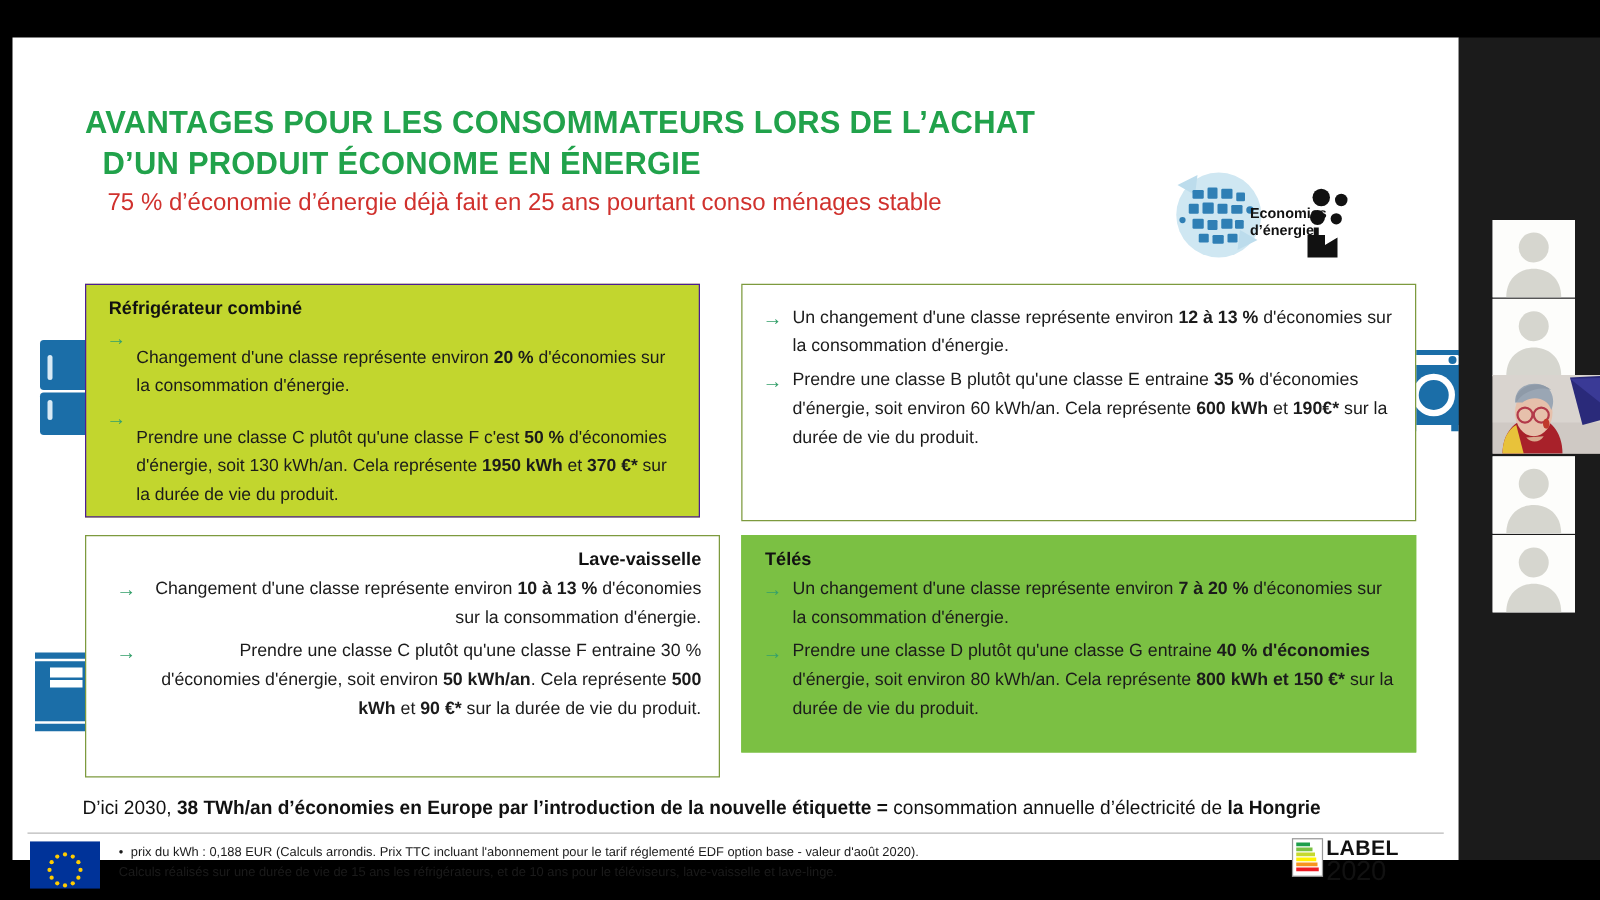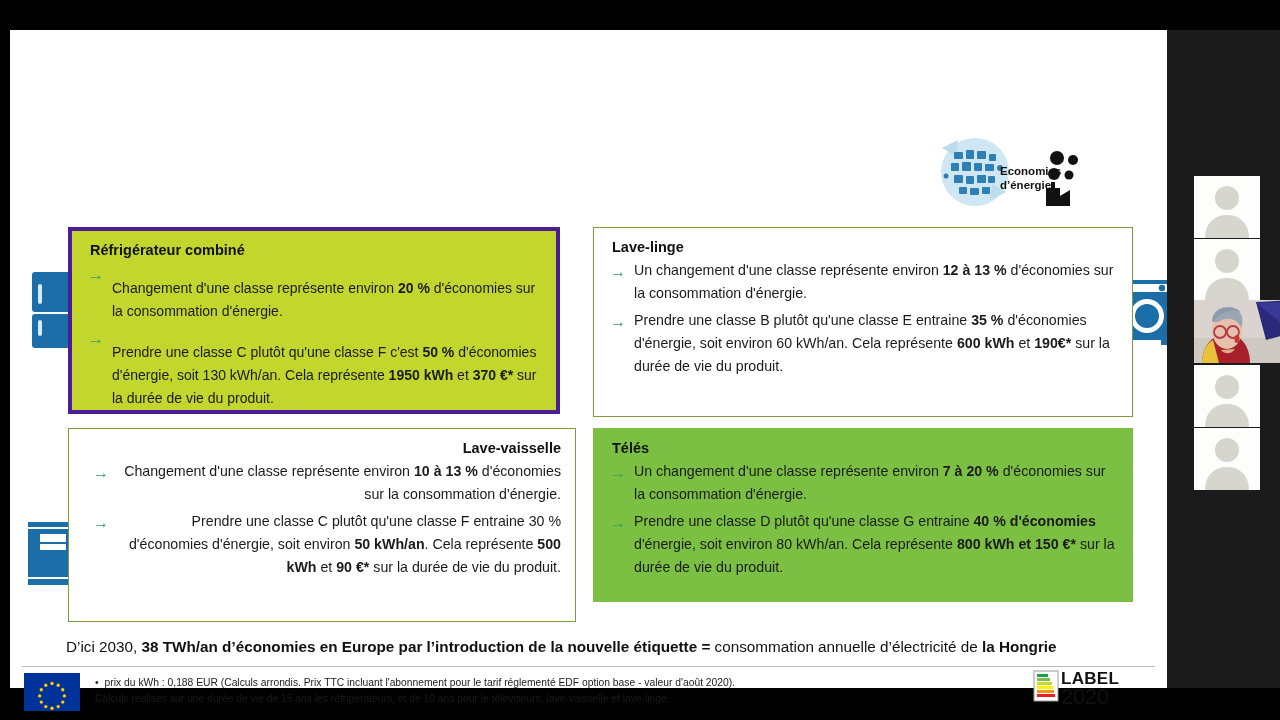--- a/index.html
+++ b/index.html
@@ -45,21 +45,21 @@
   
   .badge { position: absolute; left: 908px; top: 100px; width: 175px; height: 85px; }
   .badge svg { display: block; }
 
   
   .box {
     position: absolute;
     box-sizing: border-box;
     padding: 11px 14px 8px 14px;
   }
-  .box.filled-lime { background: #c2d62e; border: 4px solid #4c1d95; }
+  .box.filled-lime { background: #c2d62e; border: 1px solid #4c1d95; }
   .box.white-olive { background: #ffffff; border: 1px solid #7d9a3e; }
   .box.filled-green { background: #7bc043; border: 1px solid #7bc043; }
 
   .box-title {
     font-size: 14.5px;
     font-weight: bold;
     color: #111111;
     margin: 0 0 3px 4px;
   }
   .bullet {
@@ -157,20 +157,25 @@
   }
   #tile-3 svg { display: block; }
 </style>
 </head>
 <body>
 
 <div id="stage">
 
   <div id="slide">
 
+    <div class="title-wrap">
+      <div class="title-line">AVANTAGES POUR LES CONSOMMATEURS LORS DE L’ACHAT</div>
+      <div class="title-line second">D’UN PRODUIT ÉCONOME EN ÉNERGIE</div>
+      <div class="subtitle">75 % d’économie d’énergie déjà fait en  25 ans pourtant conso ménages stable</div>
+    </div>
 
     <div class="badge">
       <svg width="175" height="85" viewBox="0 0 175 85">
         <g>
           <circle cx="57" cy="42" r="34" fill="#cfe7f2"></circle>
           <path d="M24 18 L40 10 L38 26 Z" fill="#bcdcec"></path>
           <path d="M88 62 L72 70 L74 54 Z" fill="#bcdcec"></path>
           <g fill="#2f7fb5">
             <rect x="36" y="22" width="9" height="7" rx="1"></rect>
             <rect x="48" y="20" width="8" height="9" rx="1"></rect>
@@ -242,21 +247,20 @@
         <span class="arrow">→</span>
         <span class="bullet-text">Changement d'une classe représente environ <b>20 %</b> d'économies sur la consommation d'énergie.</span>
       </div>
       <div class="bullet">
         <span class="arrow">→</span>
         <span class="bullet-text">Prendre une classe C plutôt qu'une classe F c'est <b>50 %</b> d'économies d'énergie, soit 130 kWh/an. Cela représente <b>1950 kWh</b> et <b>370 €*</b> sur la durée de vie du produit.</span>
       </div>
     </div>
 
     <div class="box white-olive" id="box-washer">
-      <div class="box-title">Lave-linge</div>
       <div class="bullet">
         <span class="arrow">→</span>
         <span class="bullet-text">Un changement d'une classe représente environ <b>12 à 13 %</b> d'économies sur la consommation d'énergie.</span>
       </div>
       <div class="bullet">
         <span class="arrow">→</span>
         <span class="bullet-text">Prendre une classe B plutôt qu'une classe E entraine <b>35 %</b> d'économies d'énergie, soit environ 60 kWh/an. Cela représente <b>600 kWh</b> et <b>190€*</b> sur la durée de vie du produit.</span>
       </div>
     </div>
 

